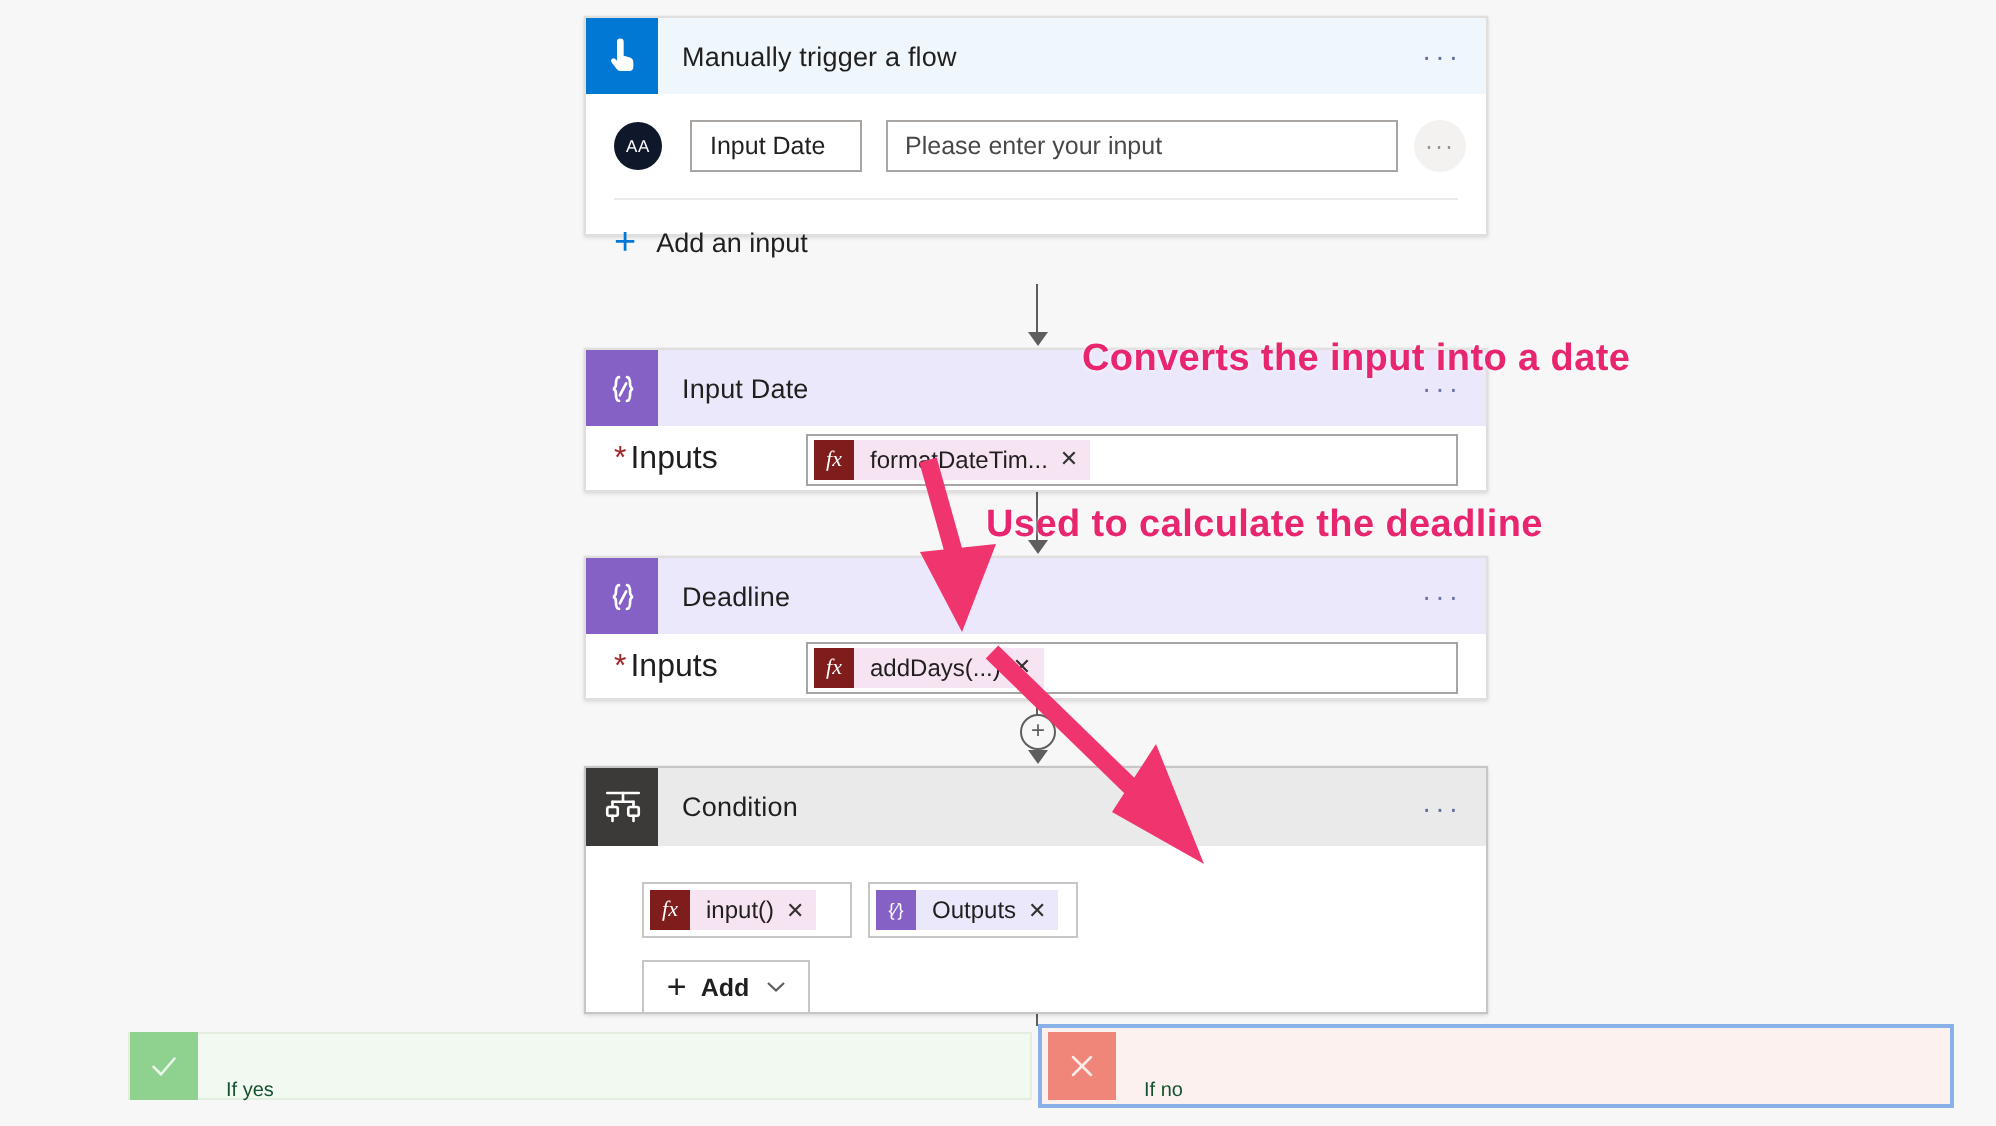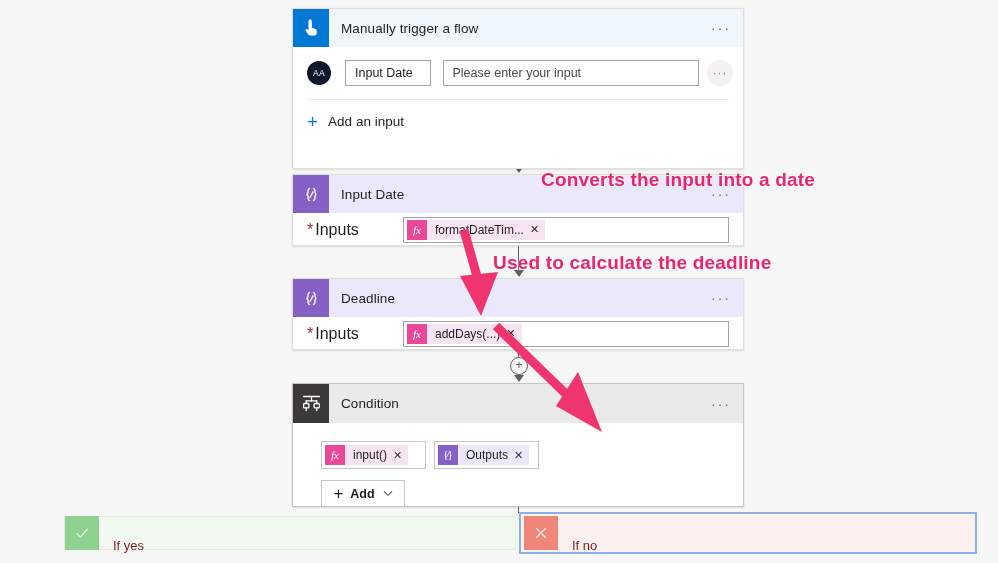--- a/index.html
+++ b/index.html
@@ -53,21 +53,21 @@
     transform: translateY(-50%);
     letter-spacing: 2px;
     color: #5f6d9e;
     font-size: 14px;
     line-height: 1;
     user-select: none;
   }
   .card-body { padding: 0; }
 
   
-  #trigger { left: 292px; top: 8px; width: 452px; height: 161px; }
+  #trigger { left: 292px; top: 8px; width: 452px; height: 110px; }
   #trigger .card-head { background: #eff6fc; }
   #trigger .card-icon { background: #0078d4; }
 
   .input-row {
     display: flex;
     align-items: center;
     height: 52px;
     padding: 0 10px 0 14px;
     box-sizing: border-box;
   }
@@ -167,21 +167,21 @@
 
   .token {
     display: inline-flex;
     align-items: center;
     height: 20px;
     background: #f7e4f3;
     max-width: 100%;
   }
   .token .tok-icon {
     width: 20px; height: 20px;
-    background: #ec4899;
+    background: #7f1d1d;
     color: #fff;
     display: flex;
     align-items: center;
     justify-content: center;
     font-size: 11px;
     font-style: italic;
     font-family: "Liberation Serif", serif;
     flex: 0 0 20px;
   }
   .token .tok-label {
@@ -262,21 +262,21 @@
     border: 2px solid #8ab0e8;
     padding: 3px;
   }
   .branch-icon {
     width: 34px; height: 34px;
     display: flex; align-items: center; justify-content: center;
     flex: 0 0 34px;
   }
   #branch-yes .branch-icon { background: #8fd18f; }
   #branch-no .branch-icon { background: #f08579; }
-  .branch-label { padding-left: 14px; font-size: 13px; color: #7f1d1d; margin-top: 24px; }
+  .branch-label { padding-left: 14px; font-size: 10px; color: #14532d; margin-top: 24px; }
 
   
   .conn {
     position: absolute;
     width: 1px;
     background: #605e5c;
   }
   .arrowhead {
     position: absolute;
     width: 0; height: 0;

